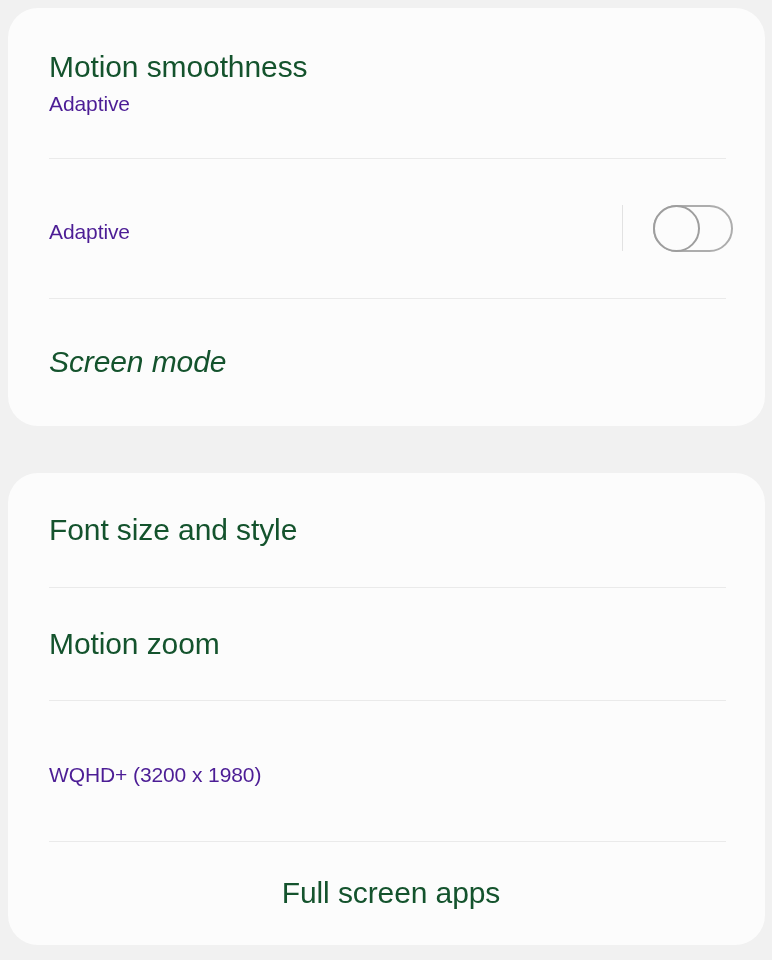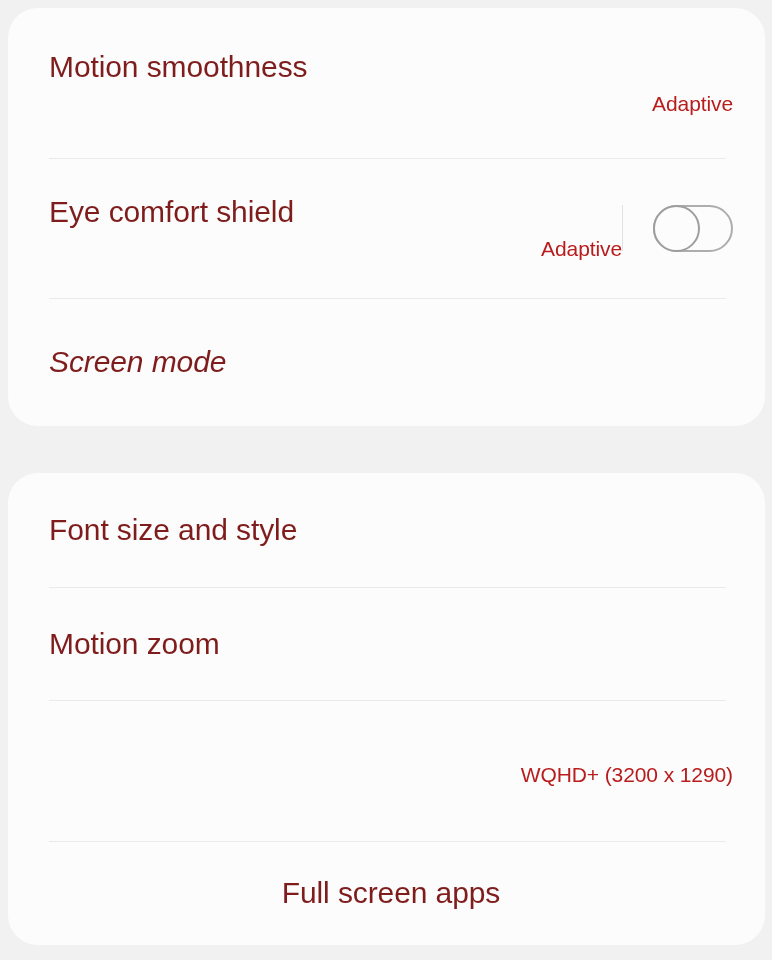--- a/index.html
+++ b/index.html
@@ -45,34 +45,33 @@
     padding: 0 32px 0 41px;
     height: 100%;
   }
   .row__text {
     flex: 1 1 auto;
     min-width: 0;
   }
   .row__title {
     font-size: 30px;
     line-height: 34px;
-    color: #7f1d1d;
+    color: #14532d;
     font-weight: 400;
     letter-spacing: -0.1px;
     white-space: nowrap;
   }
   .row__value {
     font-size: 21px;
     line-height: 25px;
-    color: #b91c1c;
+    color: #4c1d95;
     font-weight: 400;
     margin-top: 7px;
     letter-spacing: -0.1px;
     white-space: nowrap;
-    text-align: right;
   }
 
   
   .r-motion  { position:absolute; left:0; right:0; top:0;   height:150px; }
   .r-eye     { position:absolute; left:0; right:0; top:150px; height:140px; }
   .r-mode    { position:absolute; left:0; right:0; top:290px; height:128px;font-style:italic; }
 
   
   .r-font    { position:absolute; left:0; right:0; top:0;     height:114px; }
   .r-zoom    { position:absolute; left:0; right:0; top:114px; height:113px; }
@@ -142,21 +141,20 @@
           <div class="row__value">Adaptive</div>
         </div>
       </div>
     </div>
 
     <div class="divider d1"></div>
 
     <div class="r-eye">
       <div class="row">
         <div class="row__text">
-          <div class="row__title">Eye comfort shield</div>
           <div class="row__value">Adaptive</div>
         </div>
         <div class="toggle-zone">
           <div class="vsep"></div>
           <div class="switch">
             <div class="switch__thumb"></div>
           </div>
         </div>
       </div>
     </div>
@@ -191,21 +189,21 @@
           <div class="row__title">Motion zoom</div>
         </div>
       </div>
     </div>
 
     <div class="divider d4"></div>
 
     <div class="r-res">
       <div class="row">
         <div class="row__text">
-          <div class="row__value">WQHD+ (3200 x 1290)</div>
+          <div class="row__value">WQHD+ (3200 x 1980)</div>
         </div>
       </div>
     </div>
 
     <div class="divider d5"></div>
 
     <div class="r-full">
       <div class="row">
         <div class="row__text">
           <div class="row__title">Full screen apps</div>

